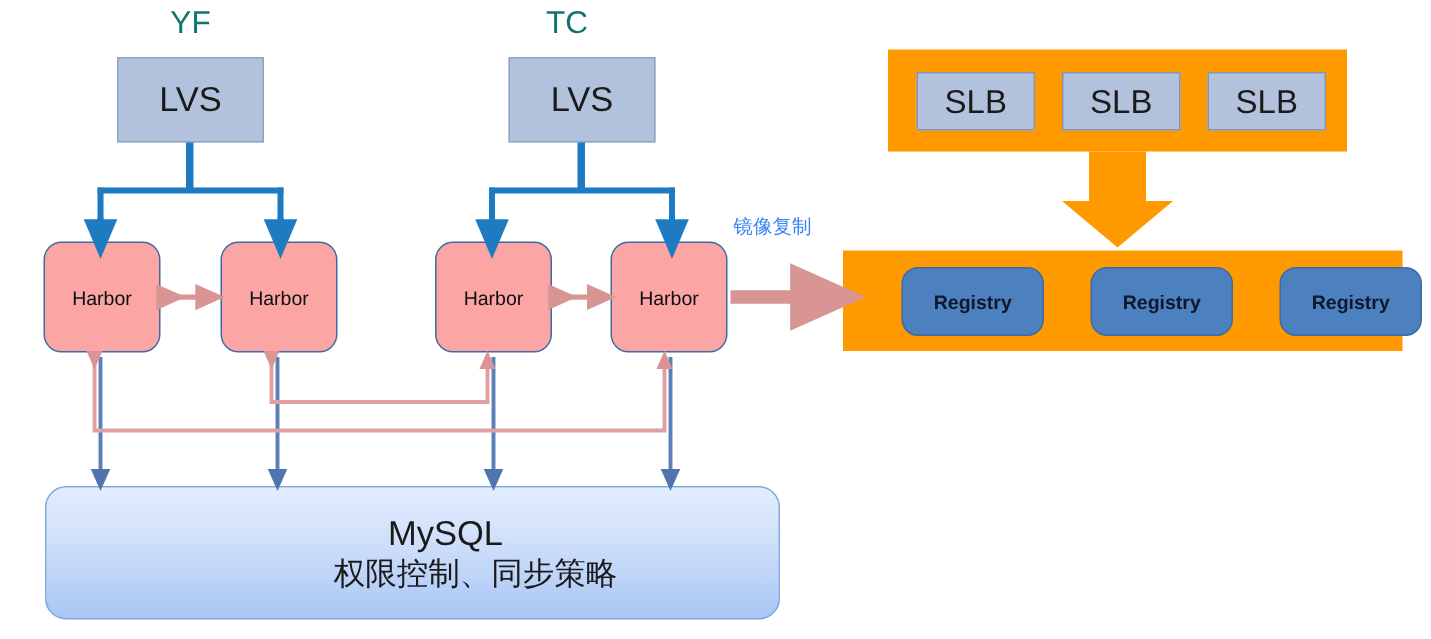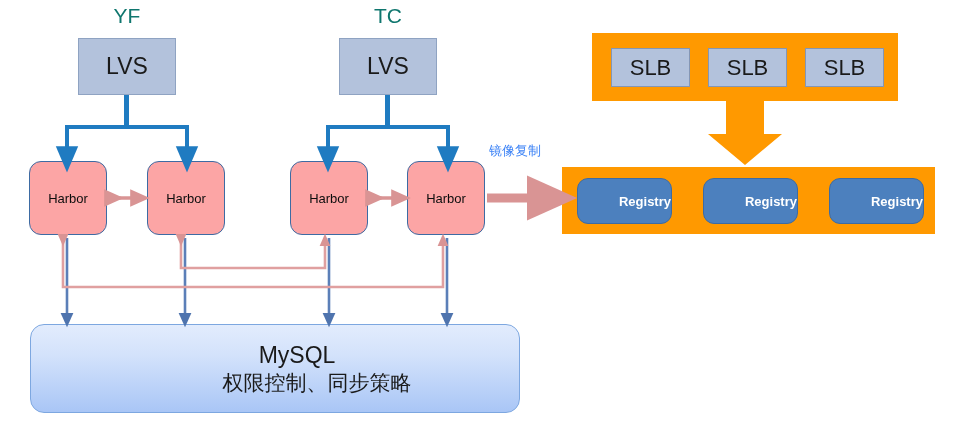--- a/index.html
+++ b/index.html
@@ -72,25 +72,26 @@
     box-sizing: border-box;
   }
 
   
   .registry-box {
     background: #4c80be;
     border: 1.5px solid #3d6ba3;
     border-radius: 11px;
     display: flex;
     align-items: center;
-    justify-content: flex-end;
+    justify-content: center;
     font-size: 13px;
     font-weight: bold;
-    color: #ffffff;
-    box-sizing: border-box;
+    color: #0f172a;
+    box-sizing: border-box;
+    margin-left: 24px;
   }
 
   
   .mysql-box {
     background: linear-gradient(to bottom, #e2ecfd 0%, #d3e2fb 35%, #a9c6f6 100%);
     border: 1.5px solid #7da7e0;
     border-radius: 14px;
     display: flex;
     flex-direction: column;
     align-items: center;
@@ -128,21 +129,21 @@
     width: 954px; height: 426px;
     pointer-events: none;
   }
 </style>
 </head>
 <body>
 
 <div id="canvas">
 
   <div class="abs section-title" style="left:77px; top:3px; width:100px;">YF</div>
-  <div class="abs section-title" style="left:338px; top:3px; width:100px;">TC</div>
+  <div class="abs section-title" style="left:328px; top:3px; width:100px;">TC</div>
 
   <div class="abs lvs-box" style="left:78px; top:38px; width:98px; height:57px;">
     <span>LVS</span>
   </div>
 
   <div class="abs bl-v" style="left:124px; top:95px; width:5px; height:33px;"></div>
   <div class="abs bl-h" style="left:65px; top:125px; width:124px; height:4px;"></div>
   <div class="abs bl-v" style="left:65px; top:125px; width:4px; height:26px;"></div>
   <div class="abs bl-v" style="left:185px; top:125px; width:4px; height:26px;"></div>
 

